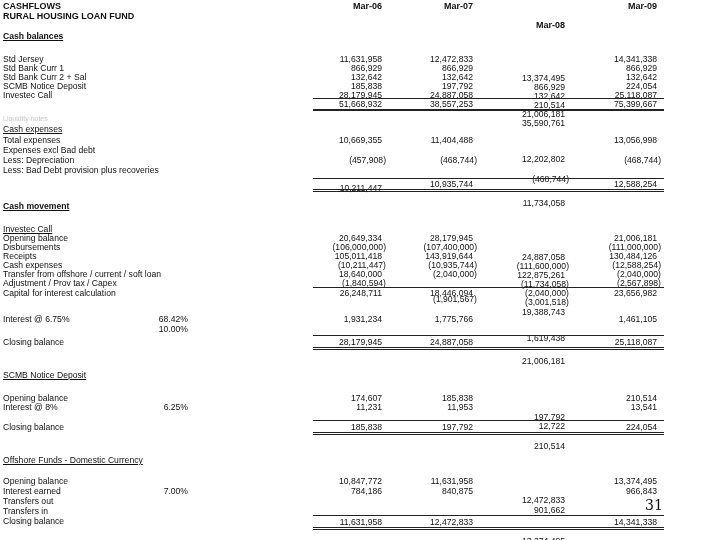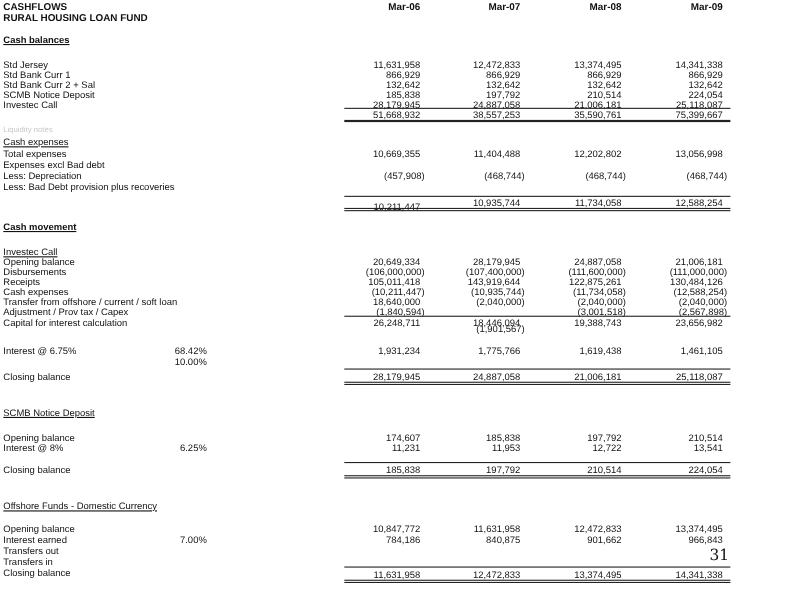--- a/index.html
+++ b/index.html
@@ -3,21 +3,21 @@
 <meta charset="utf-8">
 <style>
   html, body { margin:0; padding:0; background:#ffffff; }
   body { width:720px; height:540px; position:relative; overflow:hidden;
          font-family:"Liberation Sans", sans-serif; color:#111; font-size:8.6px; }
   .abs { position:absolute; white-space:nowrap; line-height:10px; }
   .b { font-weight:bold; }
   .u { text-decoration:underline; }
   .lbl { left:3px; }
   .num { text-align:right; width:90px; }
-  .c0 { left:292px; } .c1 { left:383px; } .c2 { left:475px; } .c3 { left:567px; }
+  .c0 { left:292px; } .c1 { left:383px; } .c2 { left:475px;margin-top:19px; } .c3 { left:567px; }
   .rate { left:133px; width:55px; text-align:right; }
   .hdr { font-weight:bold; font-size:9px; }
   .faint { color:#c8c8c8; font-size:7px; }
   .line { position:absolute; left:313px; width:351px; border-top:1px solid #222; }
   .line.thick { border-top:2px solid #222; }
   .line.dbl { border-top:3px double #222; }
   .pg { position:absolute; left:645px; top:497px; font-family:"DejaVu Serif", serif; font-size:14px; }
 </style>
 </head>
 <body>

